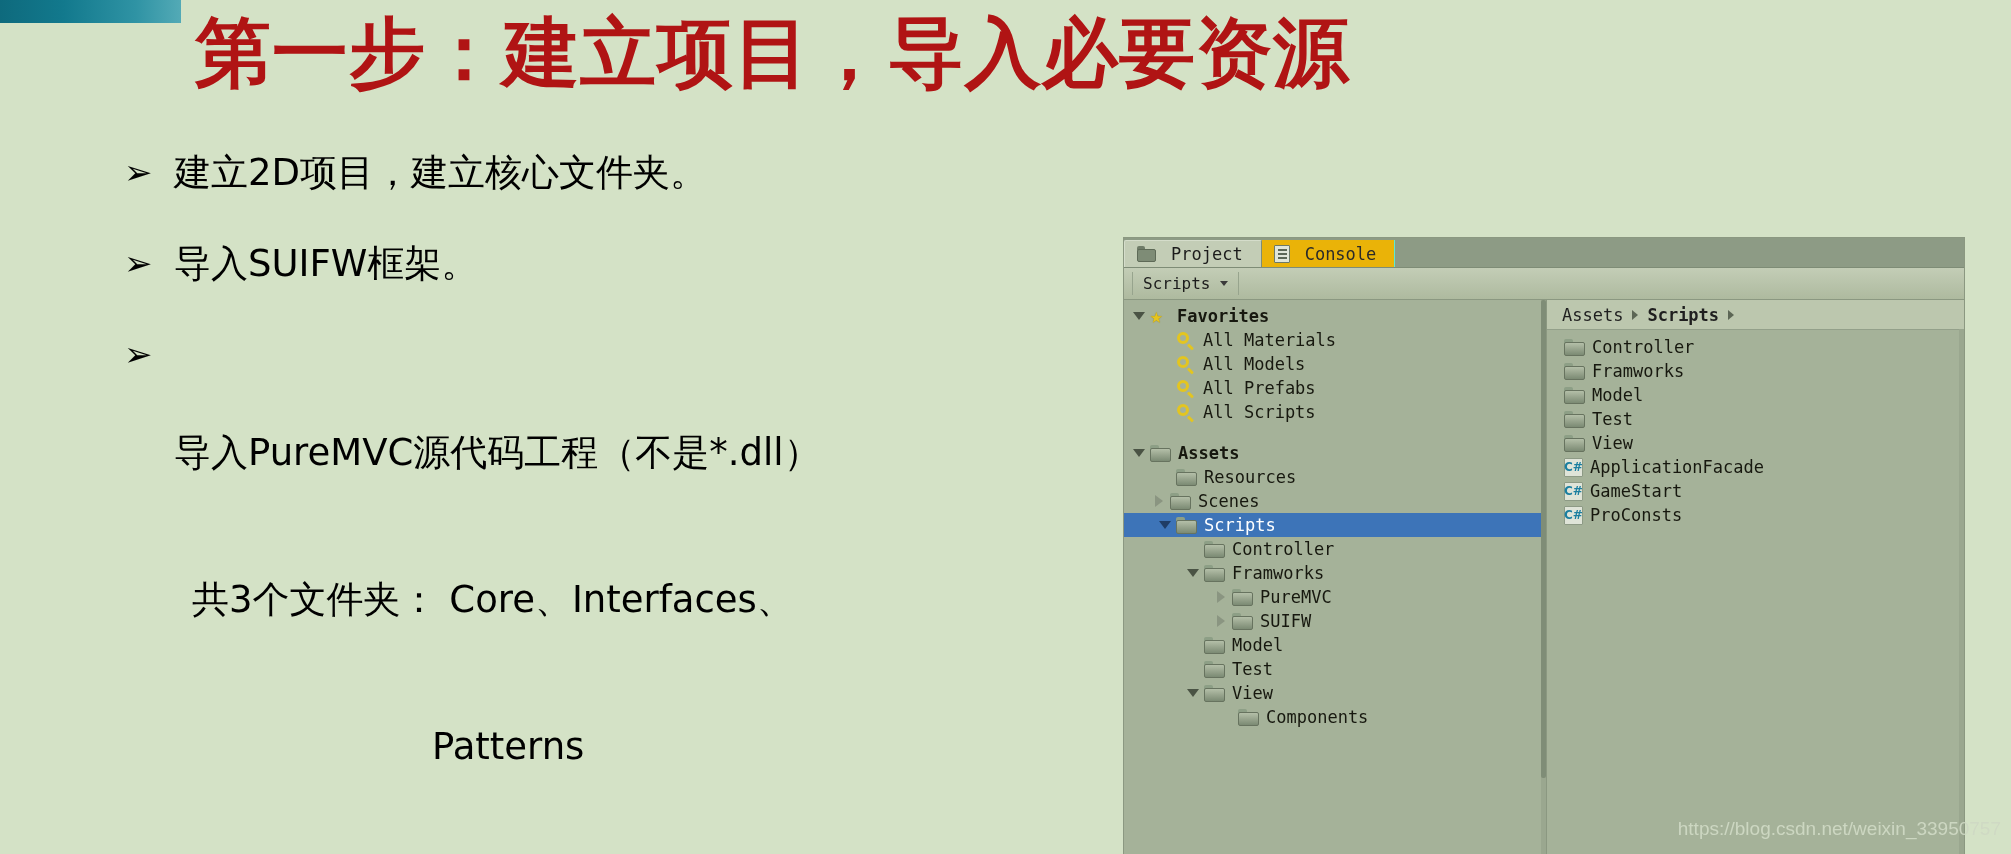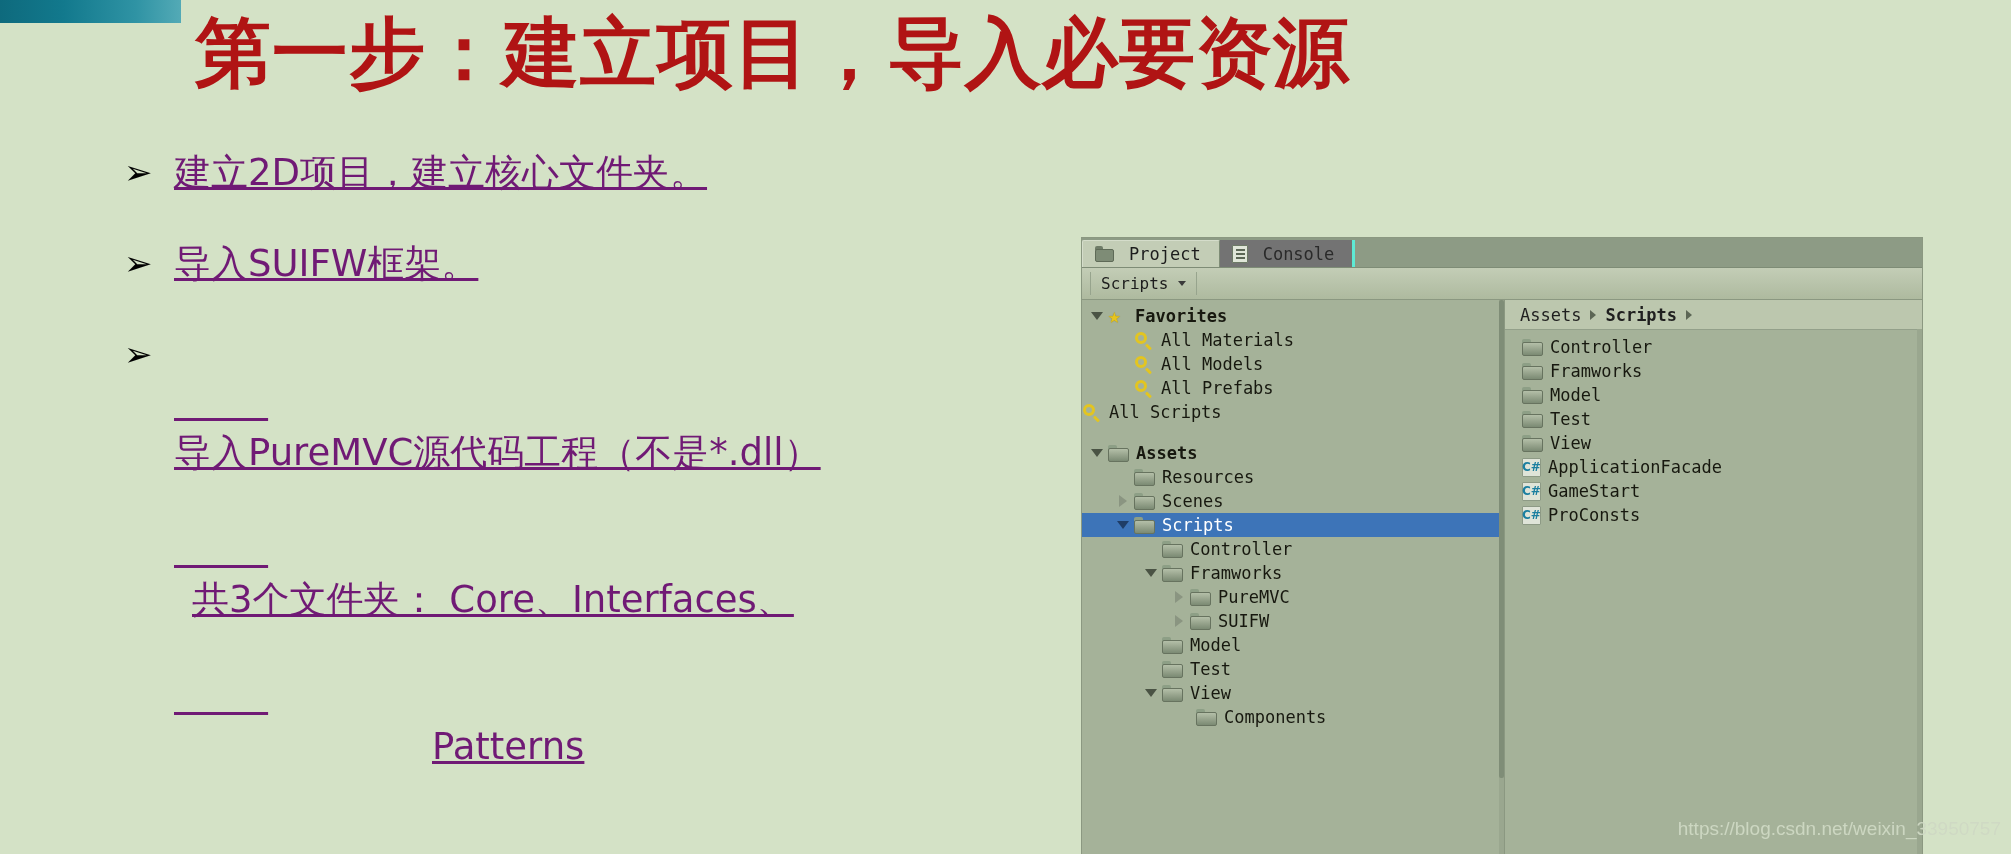--- a/index.html
+++ b/index.html
@@ -68,34 +68,33 @@
     color: #000;
     text-align: left;
     padding-left: 4px;
     box-sizing: border-box;
   }
   .bullet-body {
     flex: 1;
     font-family: "DejaVu Sans", sans-serif;
     font-size: 37px;
     line-height: 49px;
-    color: #701a75;
+    color: #000000;
     white-space: pre-wrap;
-    text-decoration: underline;
   }
   .bullet-body .sub-line {
     display: block;
   }
   .indent-1 { padding-left: 18px; }
   .indent-2 { padding-left: 258px; }
 
   
   #unity-window {
     position: absolute;
-    left: 1082px;
+    left: 1124px;
     top: 238px;
     width: 840px;
     height: 616px;
     background: #a5b299;
     box-shadow: 0 0 0 1px #8b9881;
     overflow: hidden;
     font-family: "DejaVu Sans Mono", monospace;
   }
 
   
@@ -117,23 +116,23 @@
     box-sizing: border-box;
   }
   .tab.active {
     background: #c3cdb6;
     border-top: 1px solid #d5ddcb;
     border-left: 1px solid #d5ddcb;
     border-right: 1px solid #7e8c76;
     border-radius: 2px 2px 0 0;
   }
   .tab.inactive {
-    background: #737373;
+    background: #eab308;
     color: #2a2a2a;
-    border-right: 3px solid #5eead4;
+    border-right: 1px solid #5eead4;
   }
 
   
   .toolbar {
     height: 31px;
     background: linear-gradient(180deg, #c3cdb6 0%, #aeba9f 100%);
     display: flex;
     align-items: center;
     border-bottom: 1px solid #8b9881;
   }
@@ -450,21 +449,21 @@
             <span>All Materials</span>
           </div>
           <div class="row" style="padding-left:52px">
             <span class="ic search-ic"></span>
             <span>All Models</span>
           </div>
           <div class="row" style="padding-left:52px">
             <span class="ic search-ic"></span>
             <span>All Prefabs</span>
           </div>
-          <div class="row" style="">
+          <div class="row" style="padding-left:52px">
             <span class="ic search-ic"></span>
             <span>All Scripts</span>
           </div>
 
           <div class="spacer-row"></div>
 
           <div class="row bold" style="padding-left:4px">
             <span class="twisty">
                 <span class="tri-down"></span>
               </span>
@@ -475,21 +474,21 @@
           </div>
 
           <div class="row" style="padding-left:30px">
             <span class="twisty"></span>
             <span class="ic">
                 <span class="folder-ic"></span>
               </span>
             <span>Resources</span>
           </div>
 
-          <div class="row" style="padding-left:30px">
+          <div class="row" style="padding-left:24px">
             <span class="twisty">
                 <span class="tri-right"></span>
               </span>
             <span class="ic">
                 <span class="folder-ic"></span>
               </span>
             <span>Scenes</span>
           </div>
 
           <div class="row selected" style="padding-left:30px">

